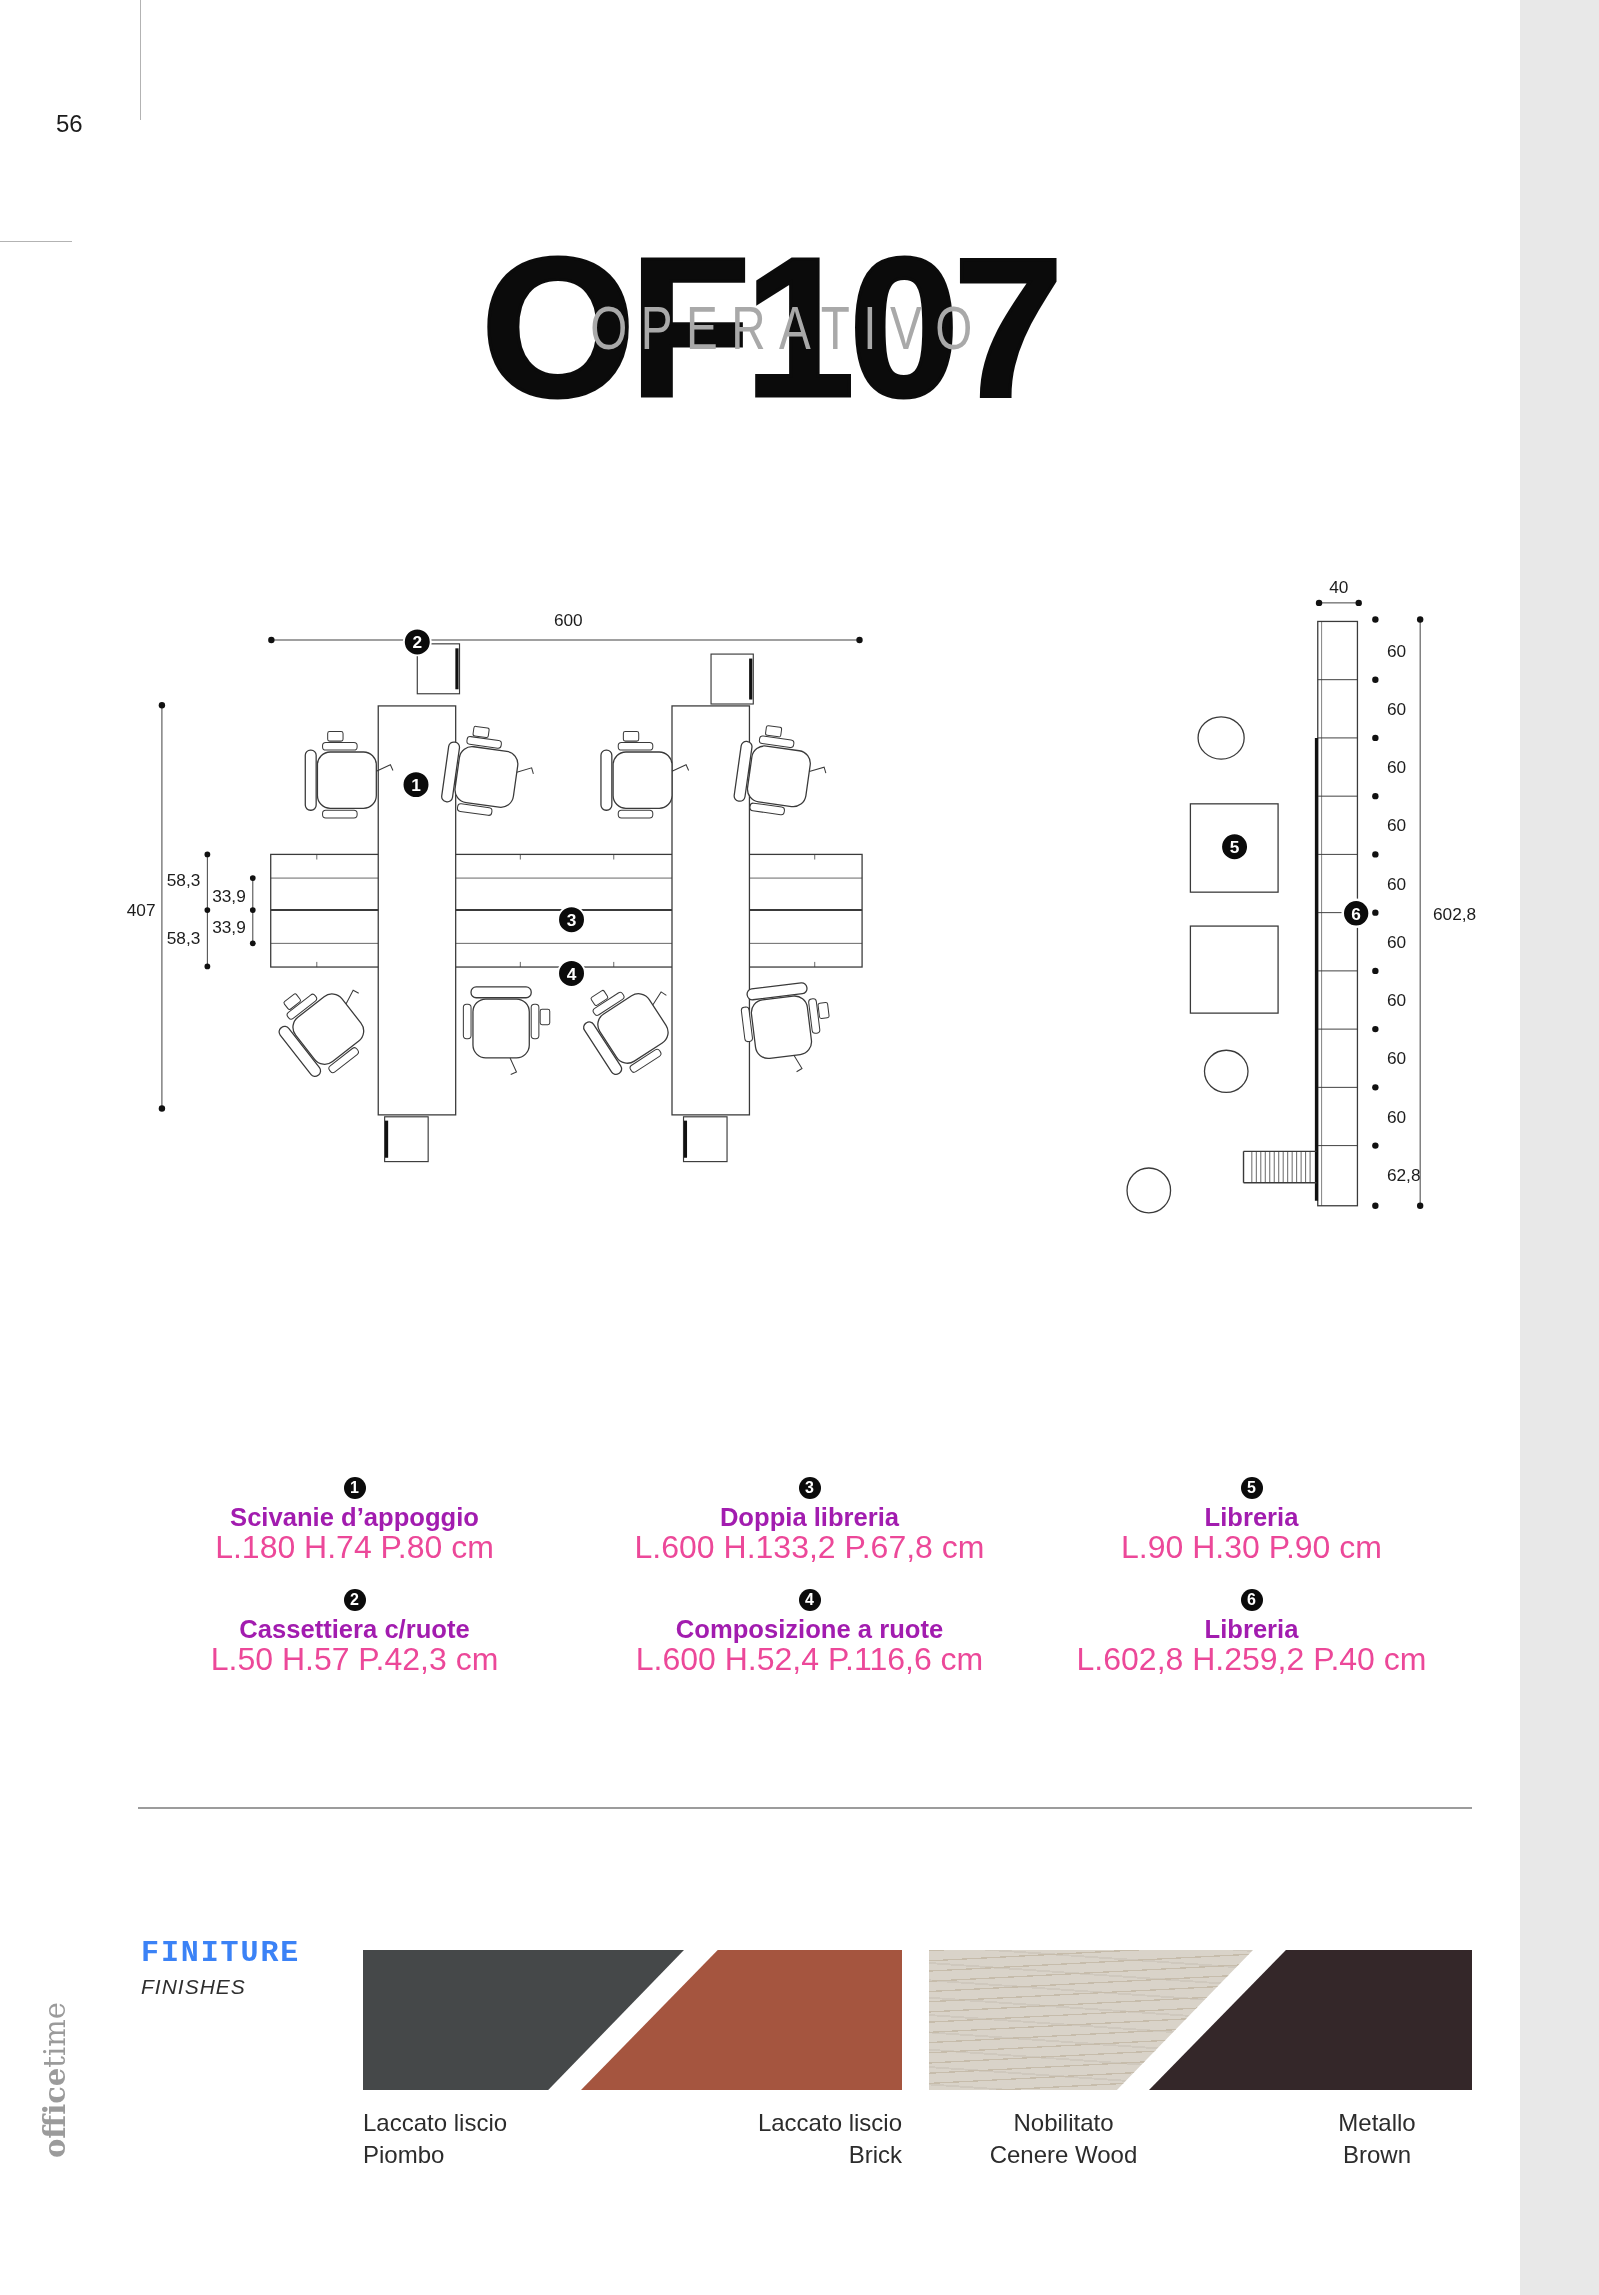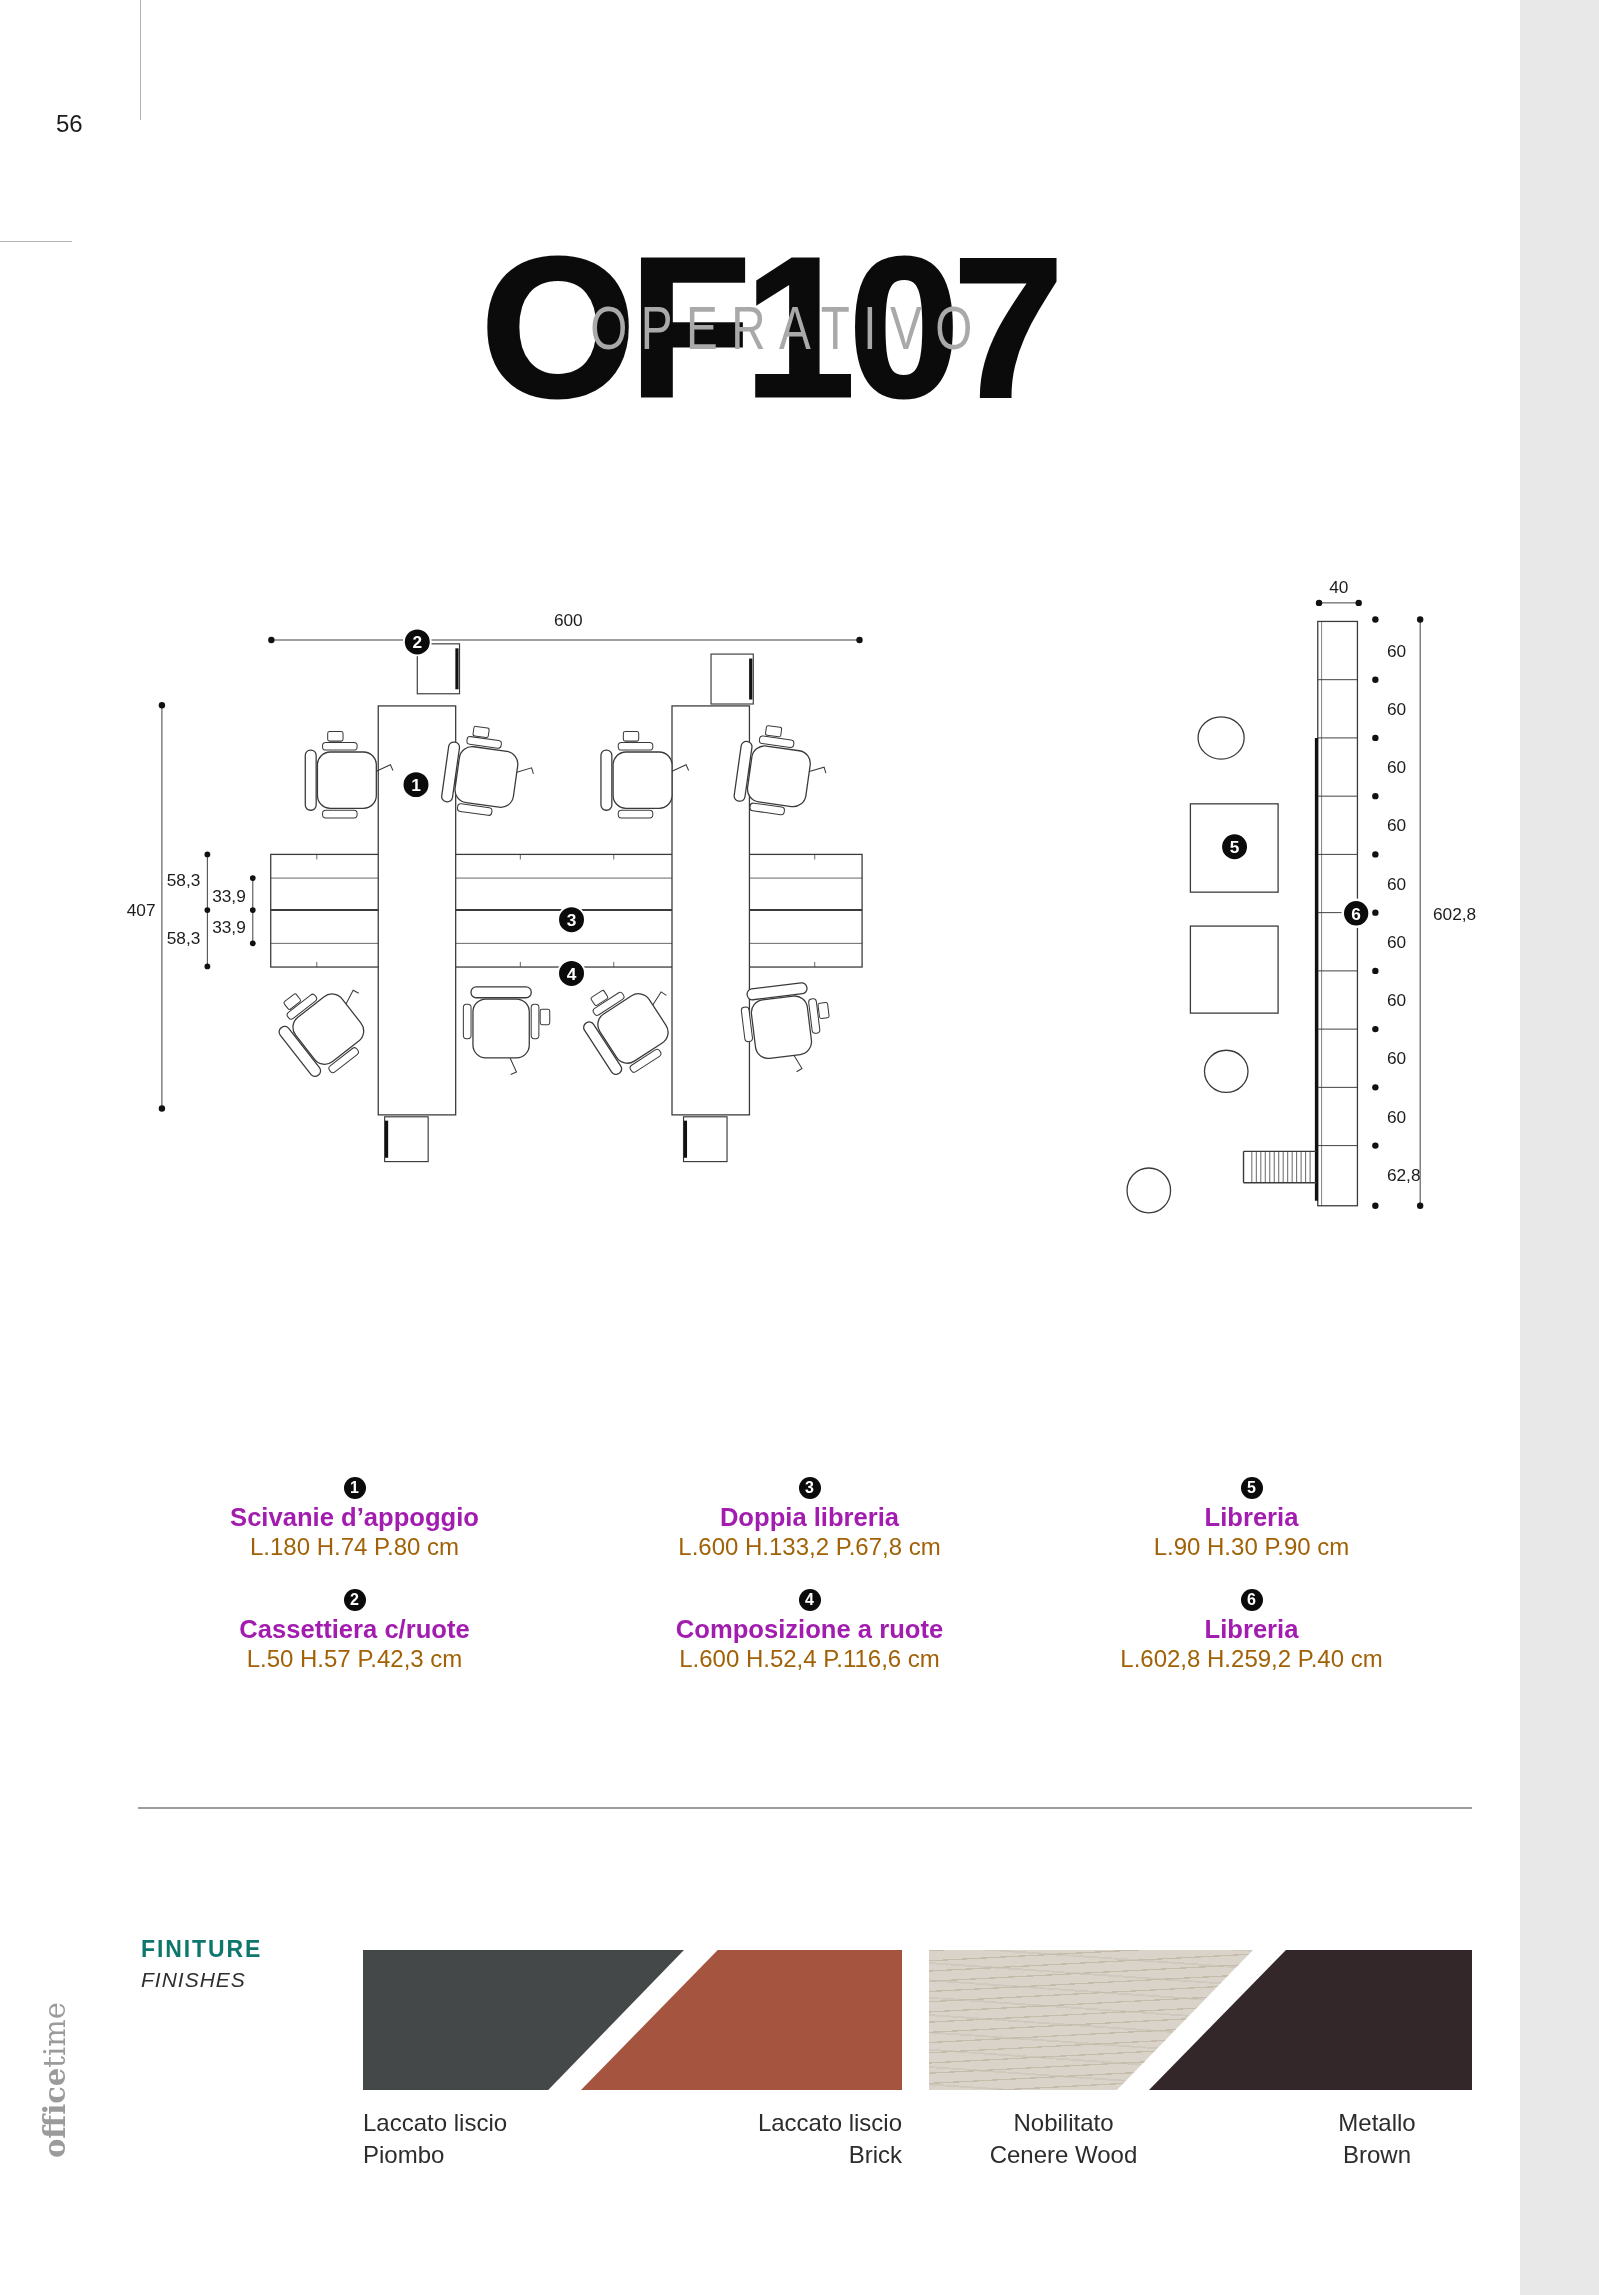--- a/index.html
+++ b/index.html
@@ -20,26 +20,26 @@
   .drawing{position:absolute;left:0;top:0;width:1600px;height:1280px;}
   .drawing text{font-family:"Liberation Sans",sans-serif;font-size:27px;fill:#1c1c1c;}
   .drawing .mnum{font-size:27px;font-weight:bold;fill:#ffffff;}
   
   .col{position:absolute;width:461px;text-align:center;top:1477px;}
   .col1{left:124px;} .col2{left:579px;} .col3{left:1021px;}
   .entry + .entry{margin-top:28px;}
   .badge{width:22px;height:22px;border-radius:50%;background:#0b0b0b;color:#fff;
          font-size:16px;font-weight:bold;line-height:22px;margin:0 auto;text-align:center;}
   .pname{margin-top:4px;font-size:25.6px;font-weight:bold;color:#a21caf;line-height:28px;}
-  .pdims{margin-top:1.9px;font-size:24px;color:#a16207;line-height:28px;}
+  .pdims{margin-top:1.9px;font-size:32px;color:#ec4899;line-height:28px;}
   
   .sep{position:absolute;left:138px;top:1807px;width:1334px;height:1.9px;background:#9c9c9c;}
   
   .fin-head{position:absolute;left:141px;top:1936px;}
-  .fin-title{font-size:23px;font-weight:bold;letter-spacing:1.9px;color:#0f766e;}
+  .fin-title{font-size:30px;font-weight:bold;letter-spacing:1.9px;color:#3b82f6;font-family:Liberation Mono, monospace;}
   .fin-sub{margin-top:5.1px;font-size:21px;letter-spacing:1px;color:#2e2e2e;font-style:italic;}
   .swatch{position:absolute;top:1950px;height:140px;}
   .sw1{left:363px;width:321px;clip-path:polygon(0 0,100% 0,57.7% 100%,0 100%);}
   .sw2{left:581px;width:321px;clip-path:polygon(42.6% 0,100% 0,100% 100%,0 100%);}
   .sw3{left:929px;width:324px;clip-path:polygon(0 0,100% 0,58% 100%,0 100%);}
   .sw4{left:1149px;width:323px;clip-path:polygon(42.4% 0,100% 0,100% 100%,0 100%);}
   .sw-wood{background-color:var(--wood-base,#d9d3c9);
      background-image:
        repeating-linear-gradient(177deg, var(--wood-grain,#c6bcab) 0 1.3px, transparent 1.3px 10.2px),
        repeating-linear-gradient(184deg, rgba(90,75,55,0.08) 0 1.9px, transparent 1.9px 17.3px);}

